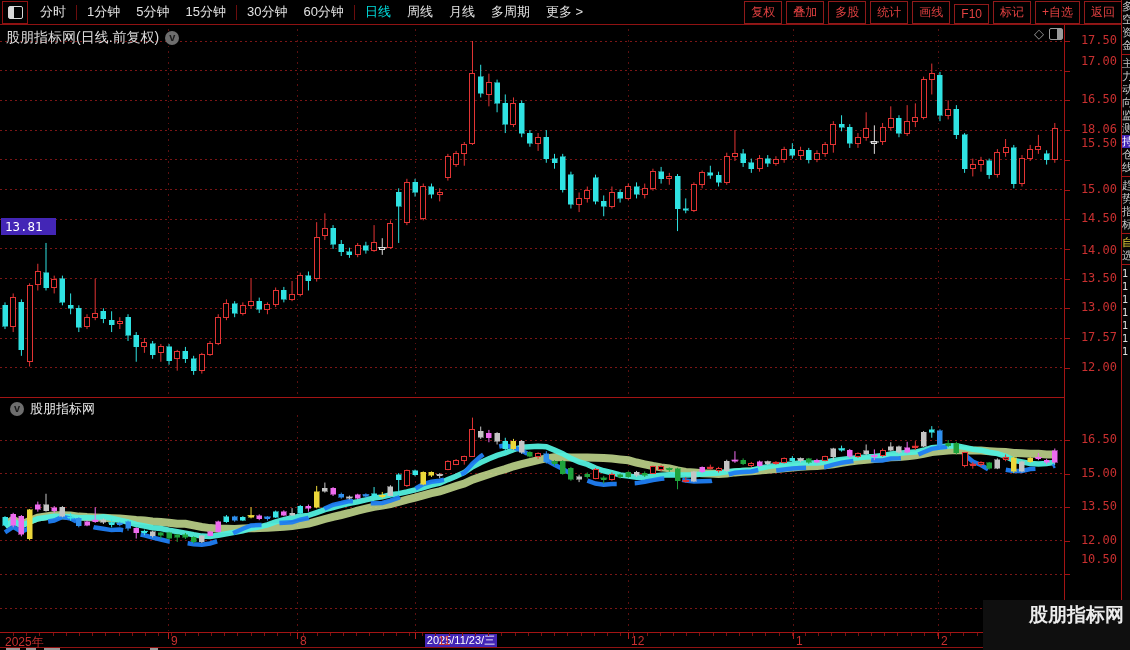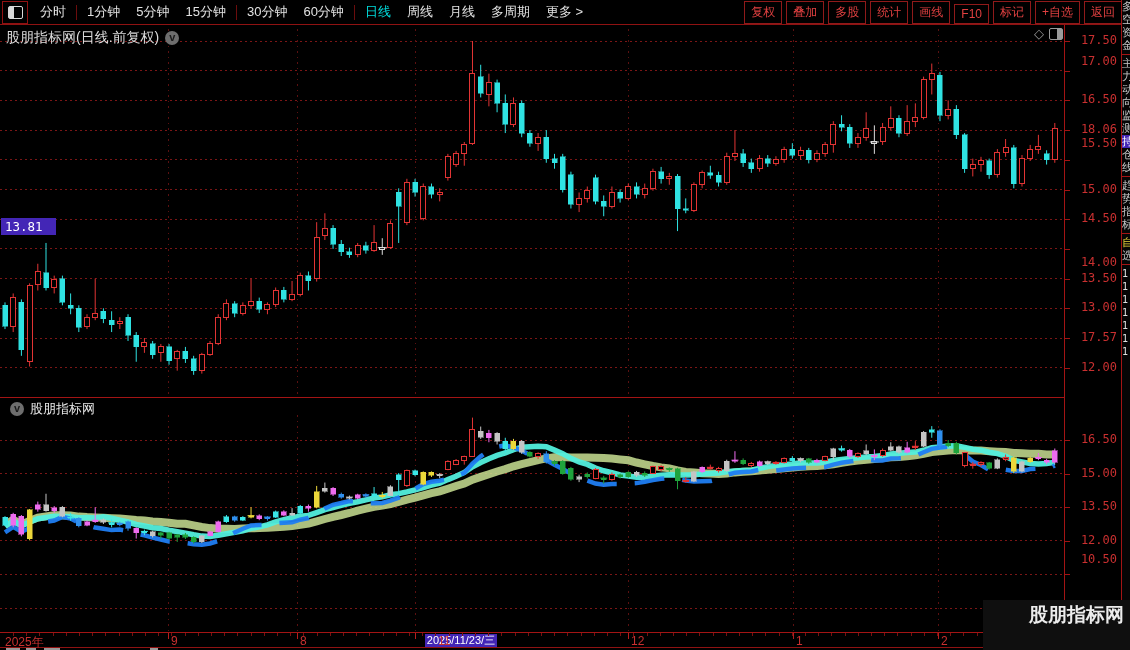--- a/index.html
+++ b/index.html
@@ -788,21 +788,21 @@
       <div class="y-label" style="top: 67.4px;">16.50</div>
       <div class="y-tick" style="top: 75.4px;"></div>
       <div class="y-label" style="top: 97.1px;">18.06</div>
       <div class="y-tick" style="top: 105.1px;"></div>
       <div class="y-label" style="top: 111px;">15.50</div>
       <div class="y-tick" style="top: 134.8px;"></div>
       <div class="y-label" style="top: 156.5px;">15.00</div>
       <div class="y-tick" style="top: 164.5px;"></div>
       <div class="y-label" style="top: 186.2px;">14.50</div>
       <div class="y-tick" style="top: 194.2px;"></div>
-      <div class="y-label" style="top: 230px;">14.00</div>
+      <div class="y-label" style="top: 218px;">14.00</div>
       <div class="y-tick" style="top: 223.9px;"></div>
       <div class="y-label" style="top: 245.6px;">13.50</div>
       <div class="y-tick" style="top: 253.6px;"></div>
       <div class="y-label" style="top: 275.3px;">13.00</div>
       <div class="y-tick" style="top: 283.3px;"></div>
       <div class="y-label" style="top: 305px;">17.57</div>
       <div class="y-tick" style="top: 313px;"></div>
       <div class="y-label" style="top: 334.7px;">12.00</div>
       <div class="y-tick" style="top: 342.7px;"></div>
       <div class="y-label" style="top: 407px;">16.50</div>

